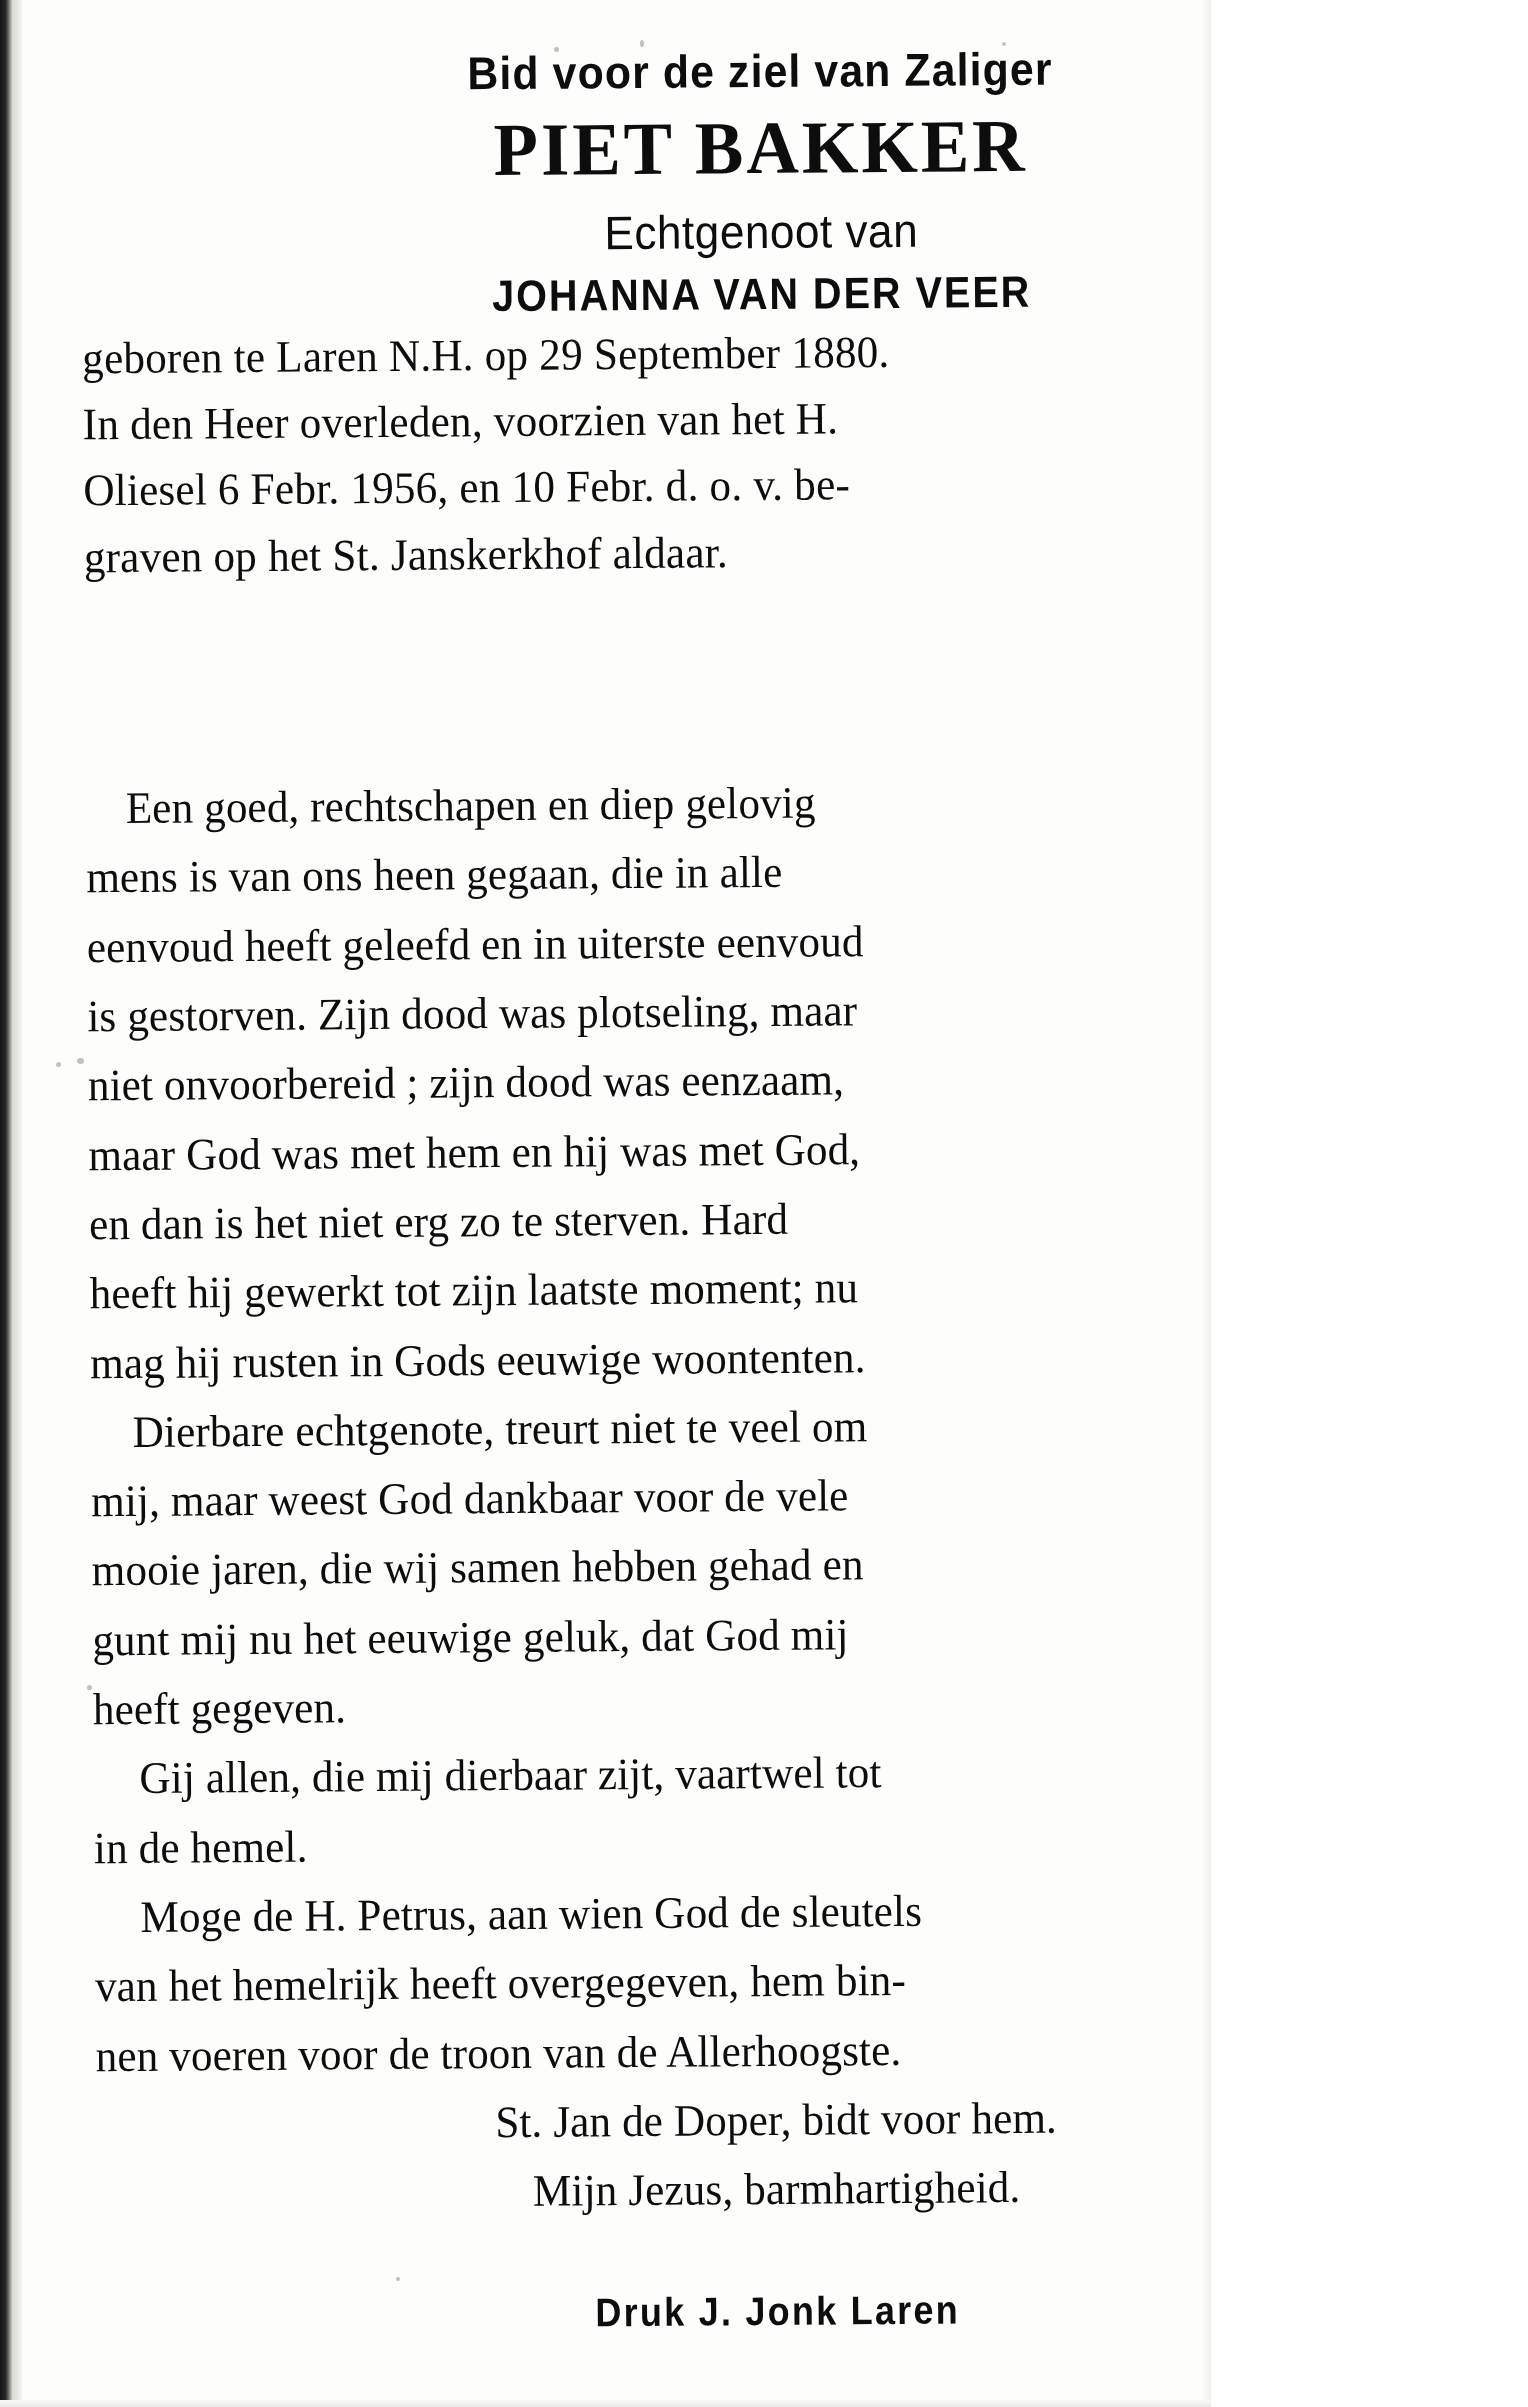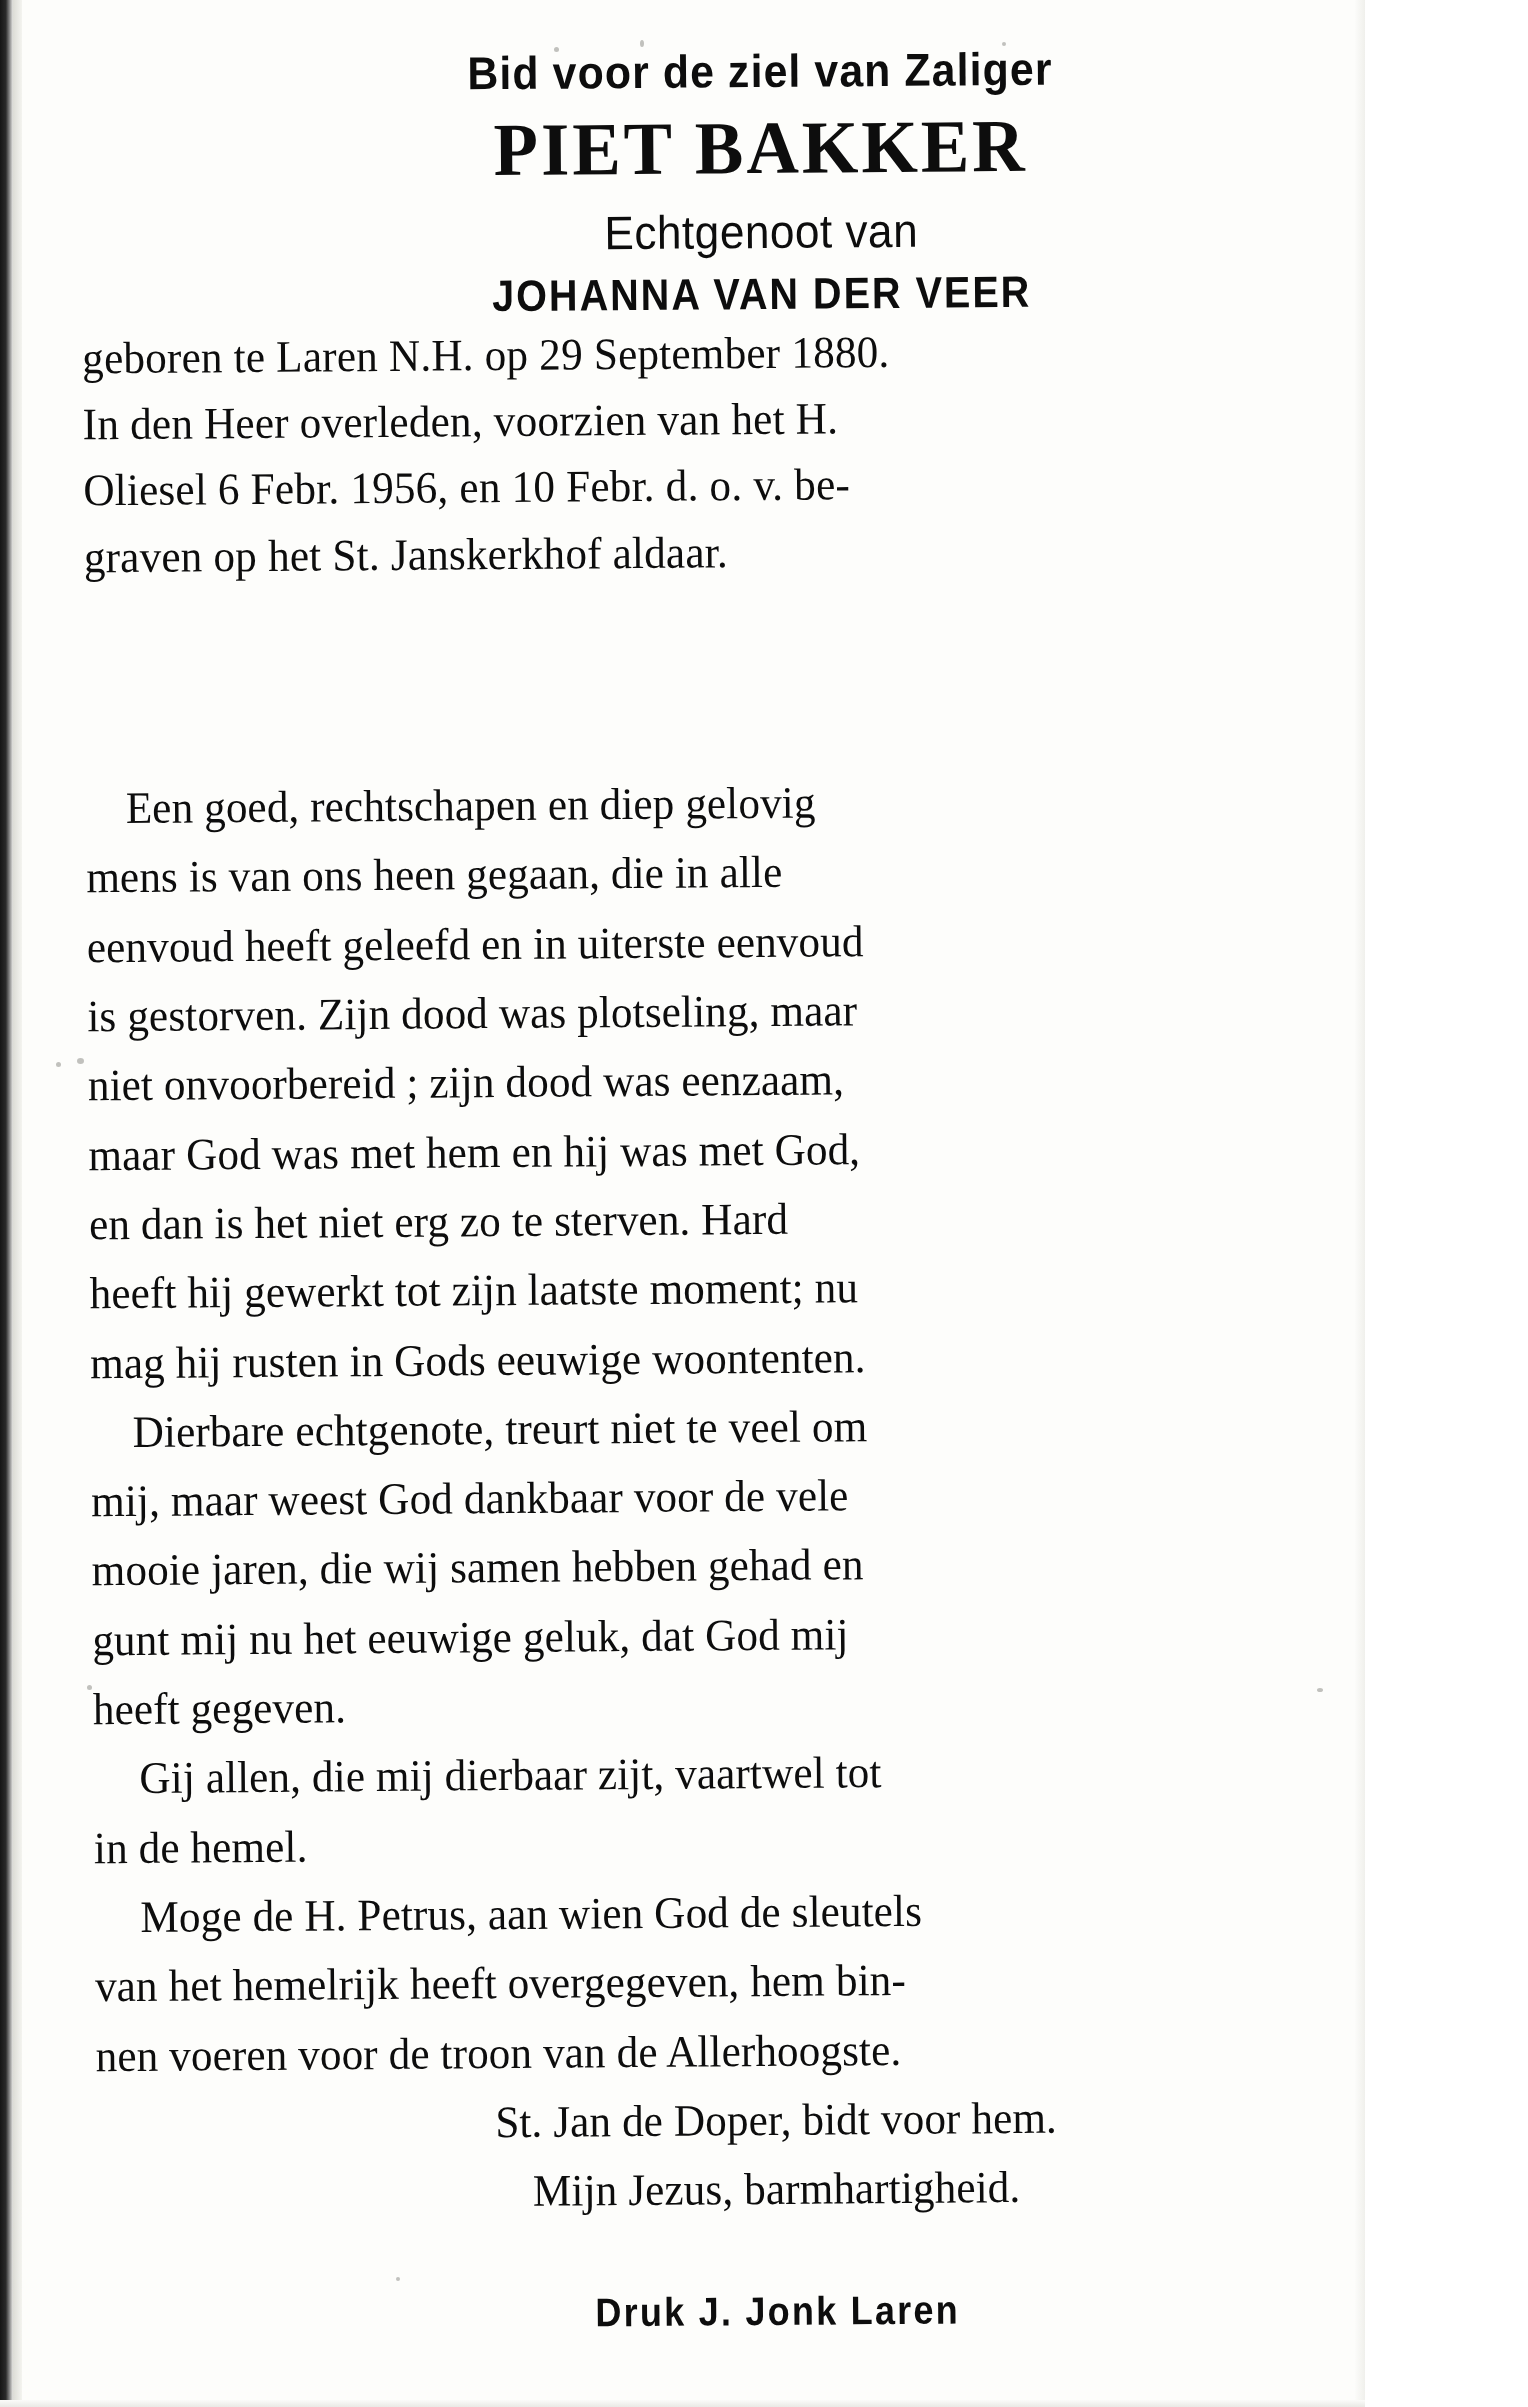--- a/index.html
+++ b/index.html
@@ -11,21 +11,21 @@
   body {
     width: 1529px;
     height: 2408px;
     font-family: "Liberation Serif", "DejaVu Serif", serif;
     color: #0d0d0d;
     overflow: hidden;
   }
 
   .card {
     position: relative;
-    width: 1365px;
+    width: 1211px;
     height: 2408px;
     background: #fdfdfb;
     overflow: hidden;
   }
 
   
   .edge-left {
     position: absolute;
     left: 0; top: 0;
     width: 13px; height: 2408px;

